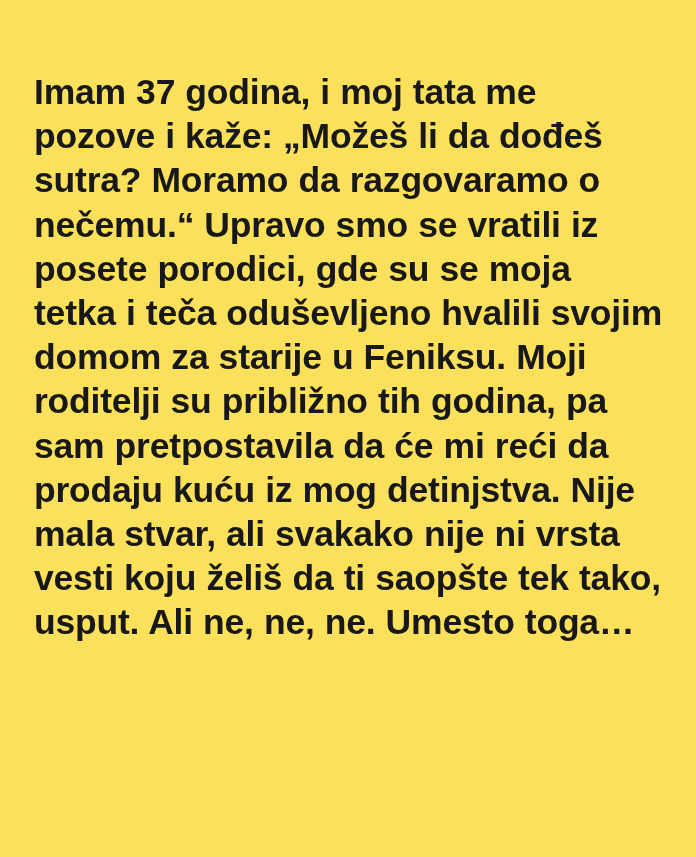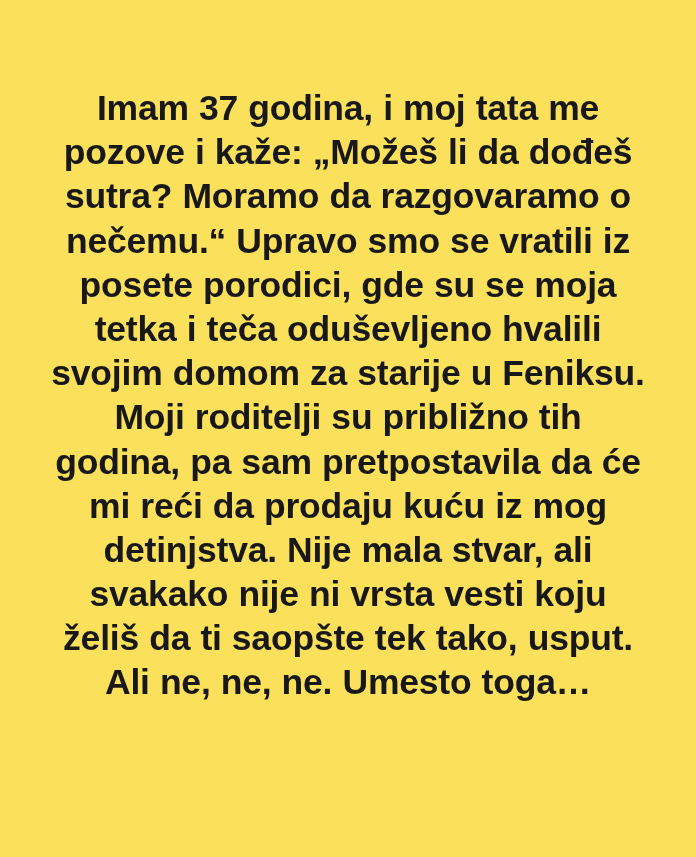--- a/index.html
+++ b/index.html
@@ -17,22 +17,22 @@
     box-sizing: border-box;
     width: 696px;
     height: 857px;
     background: var(--bg, #fbe05c);
     padding: 70px 34px 95px 34px;
     display: flex;
     flex-direction: column;
     align-items: center;
   }
   .poster-text {
-    margin: 16px;
-    text-align: center;
+    margin: 0;
+    text-align: left;
     color: #181818;
     font-family: "Liberation Sans", sans-serif;
     font-weight: bold;
     font-size: 35.5px;
     line-height: 1.245;
     letter-spacing: -0.2px;
     word-spacing: 0.5px;
     text-wrap: balance;
     max-width: 630px;
   }

